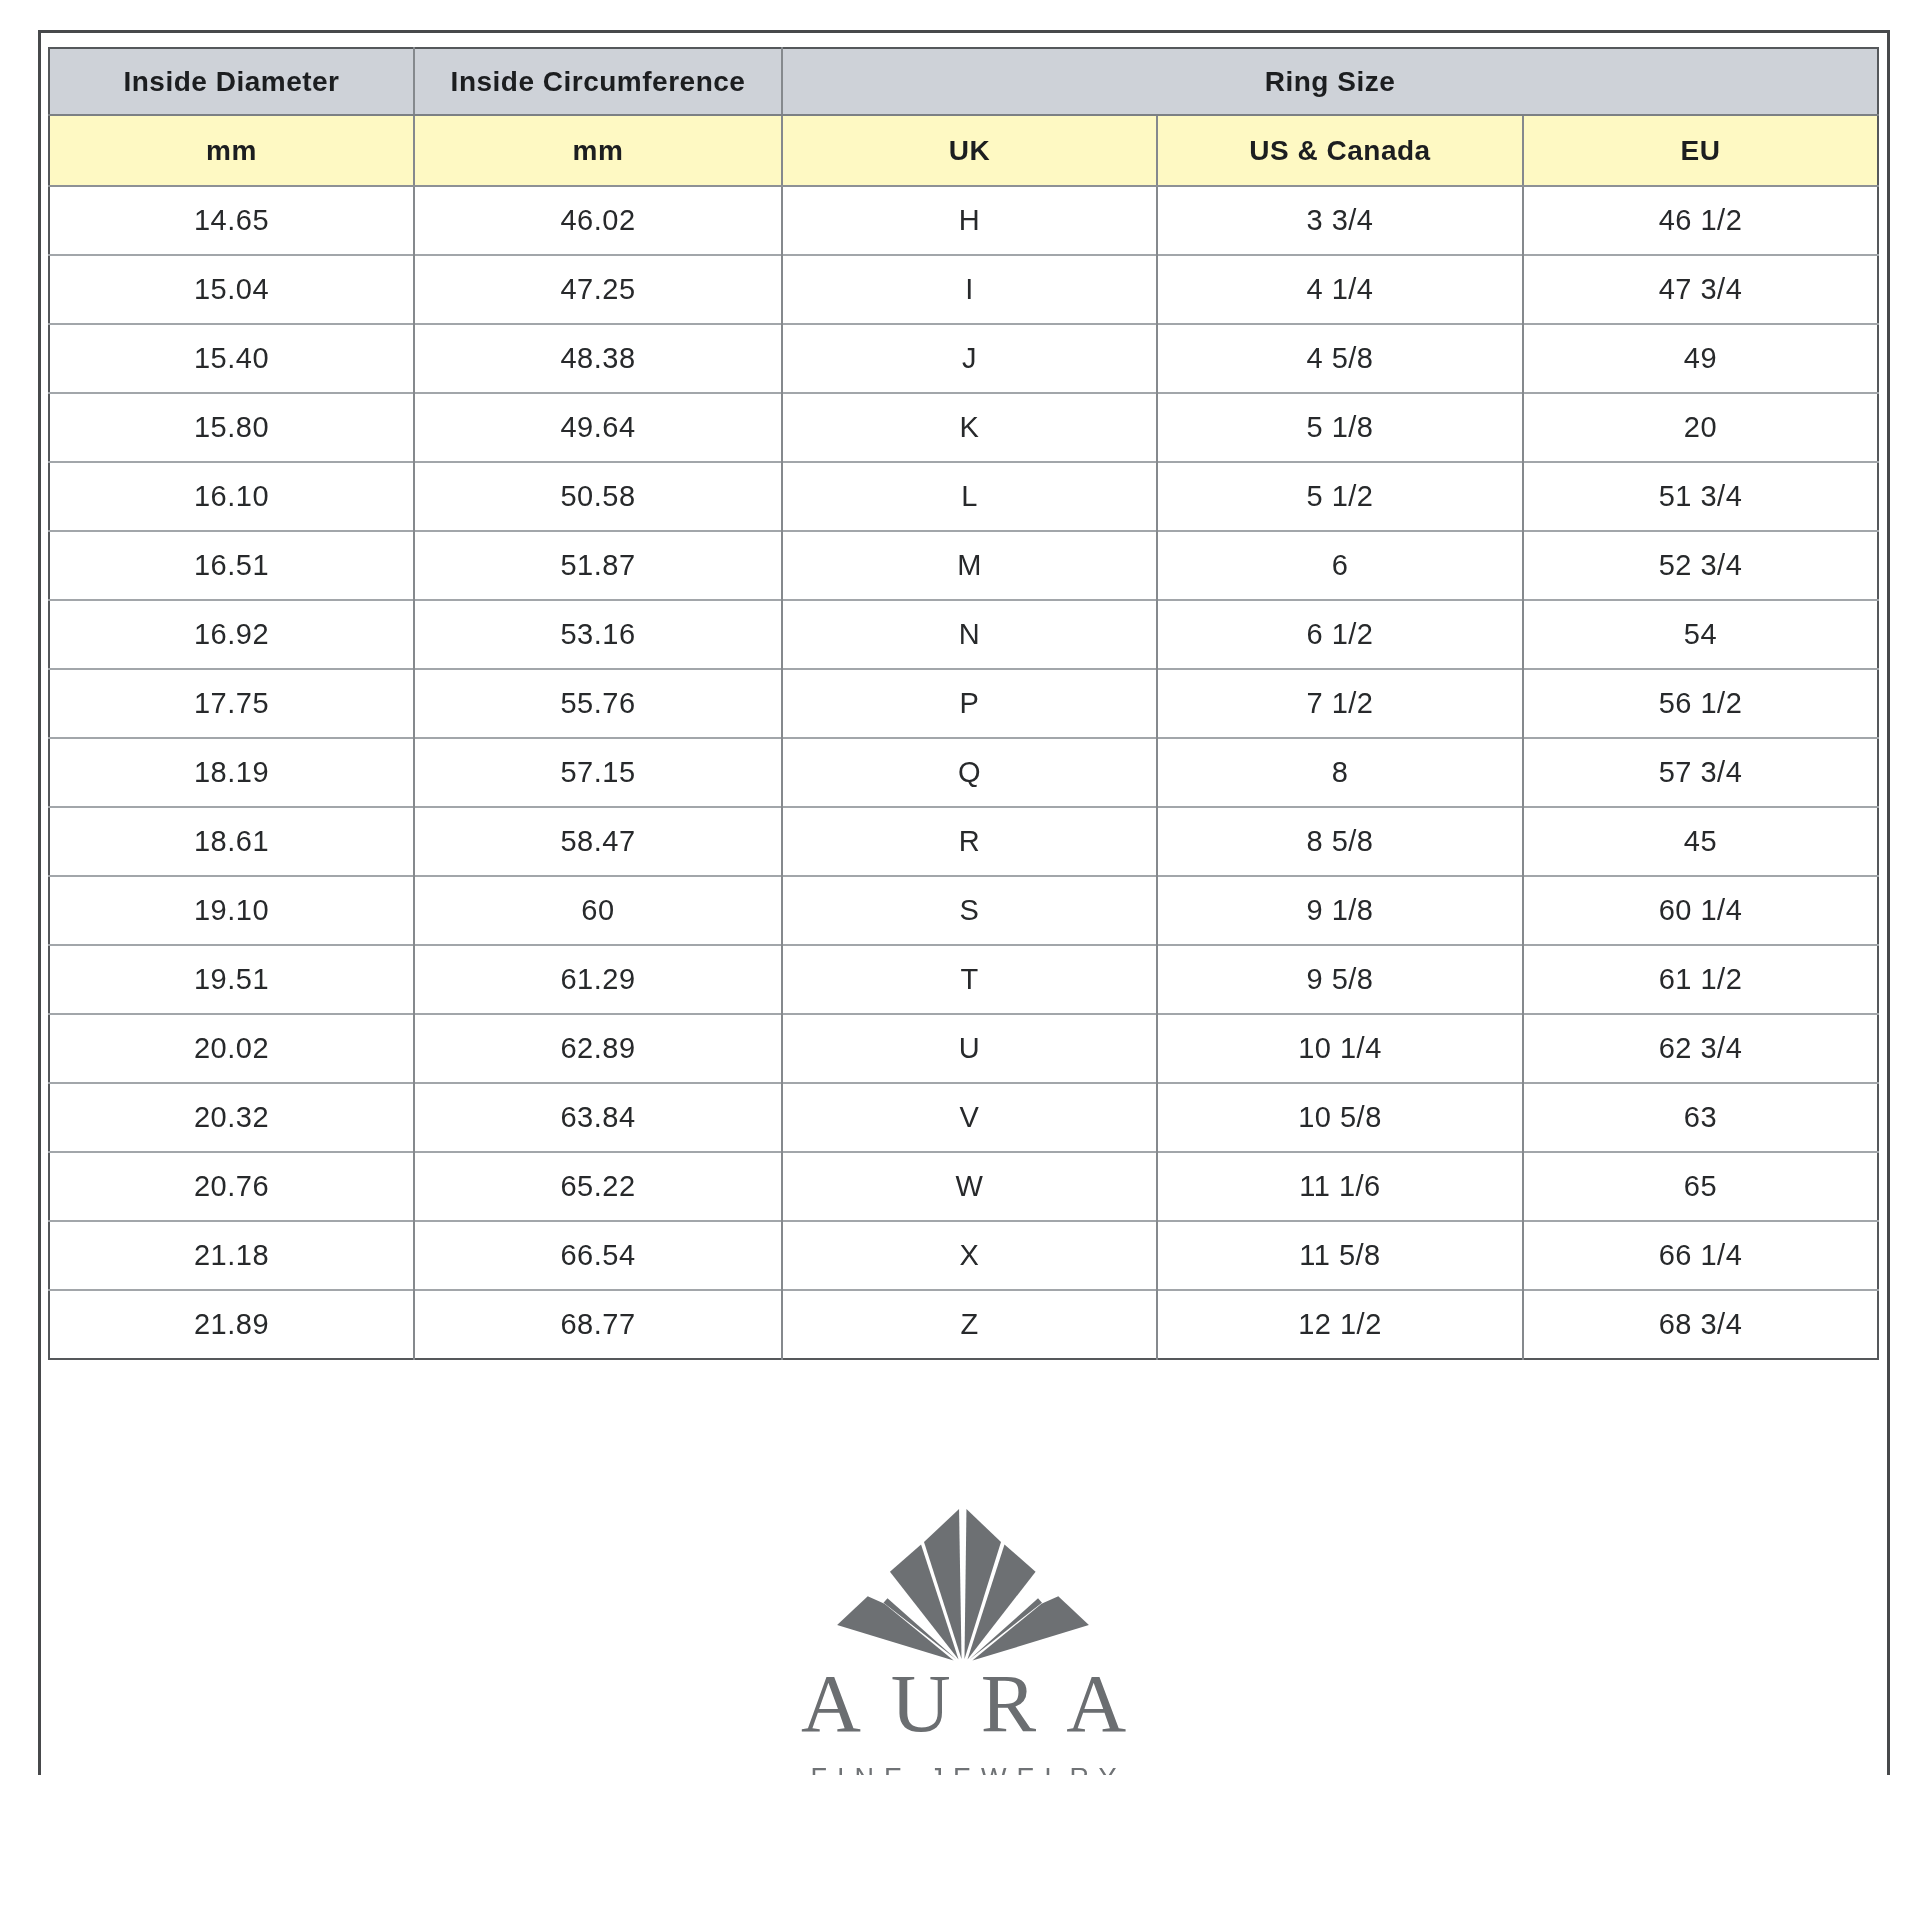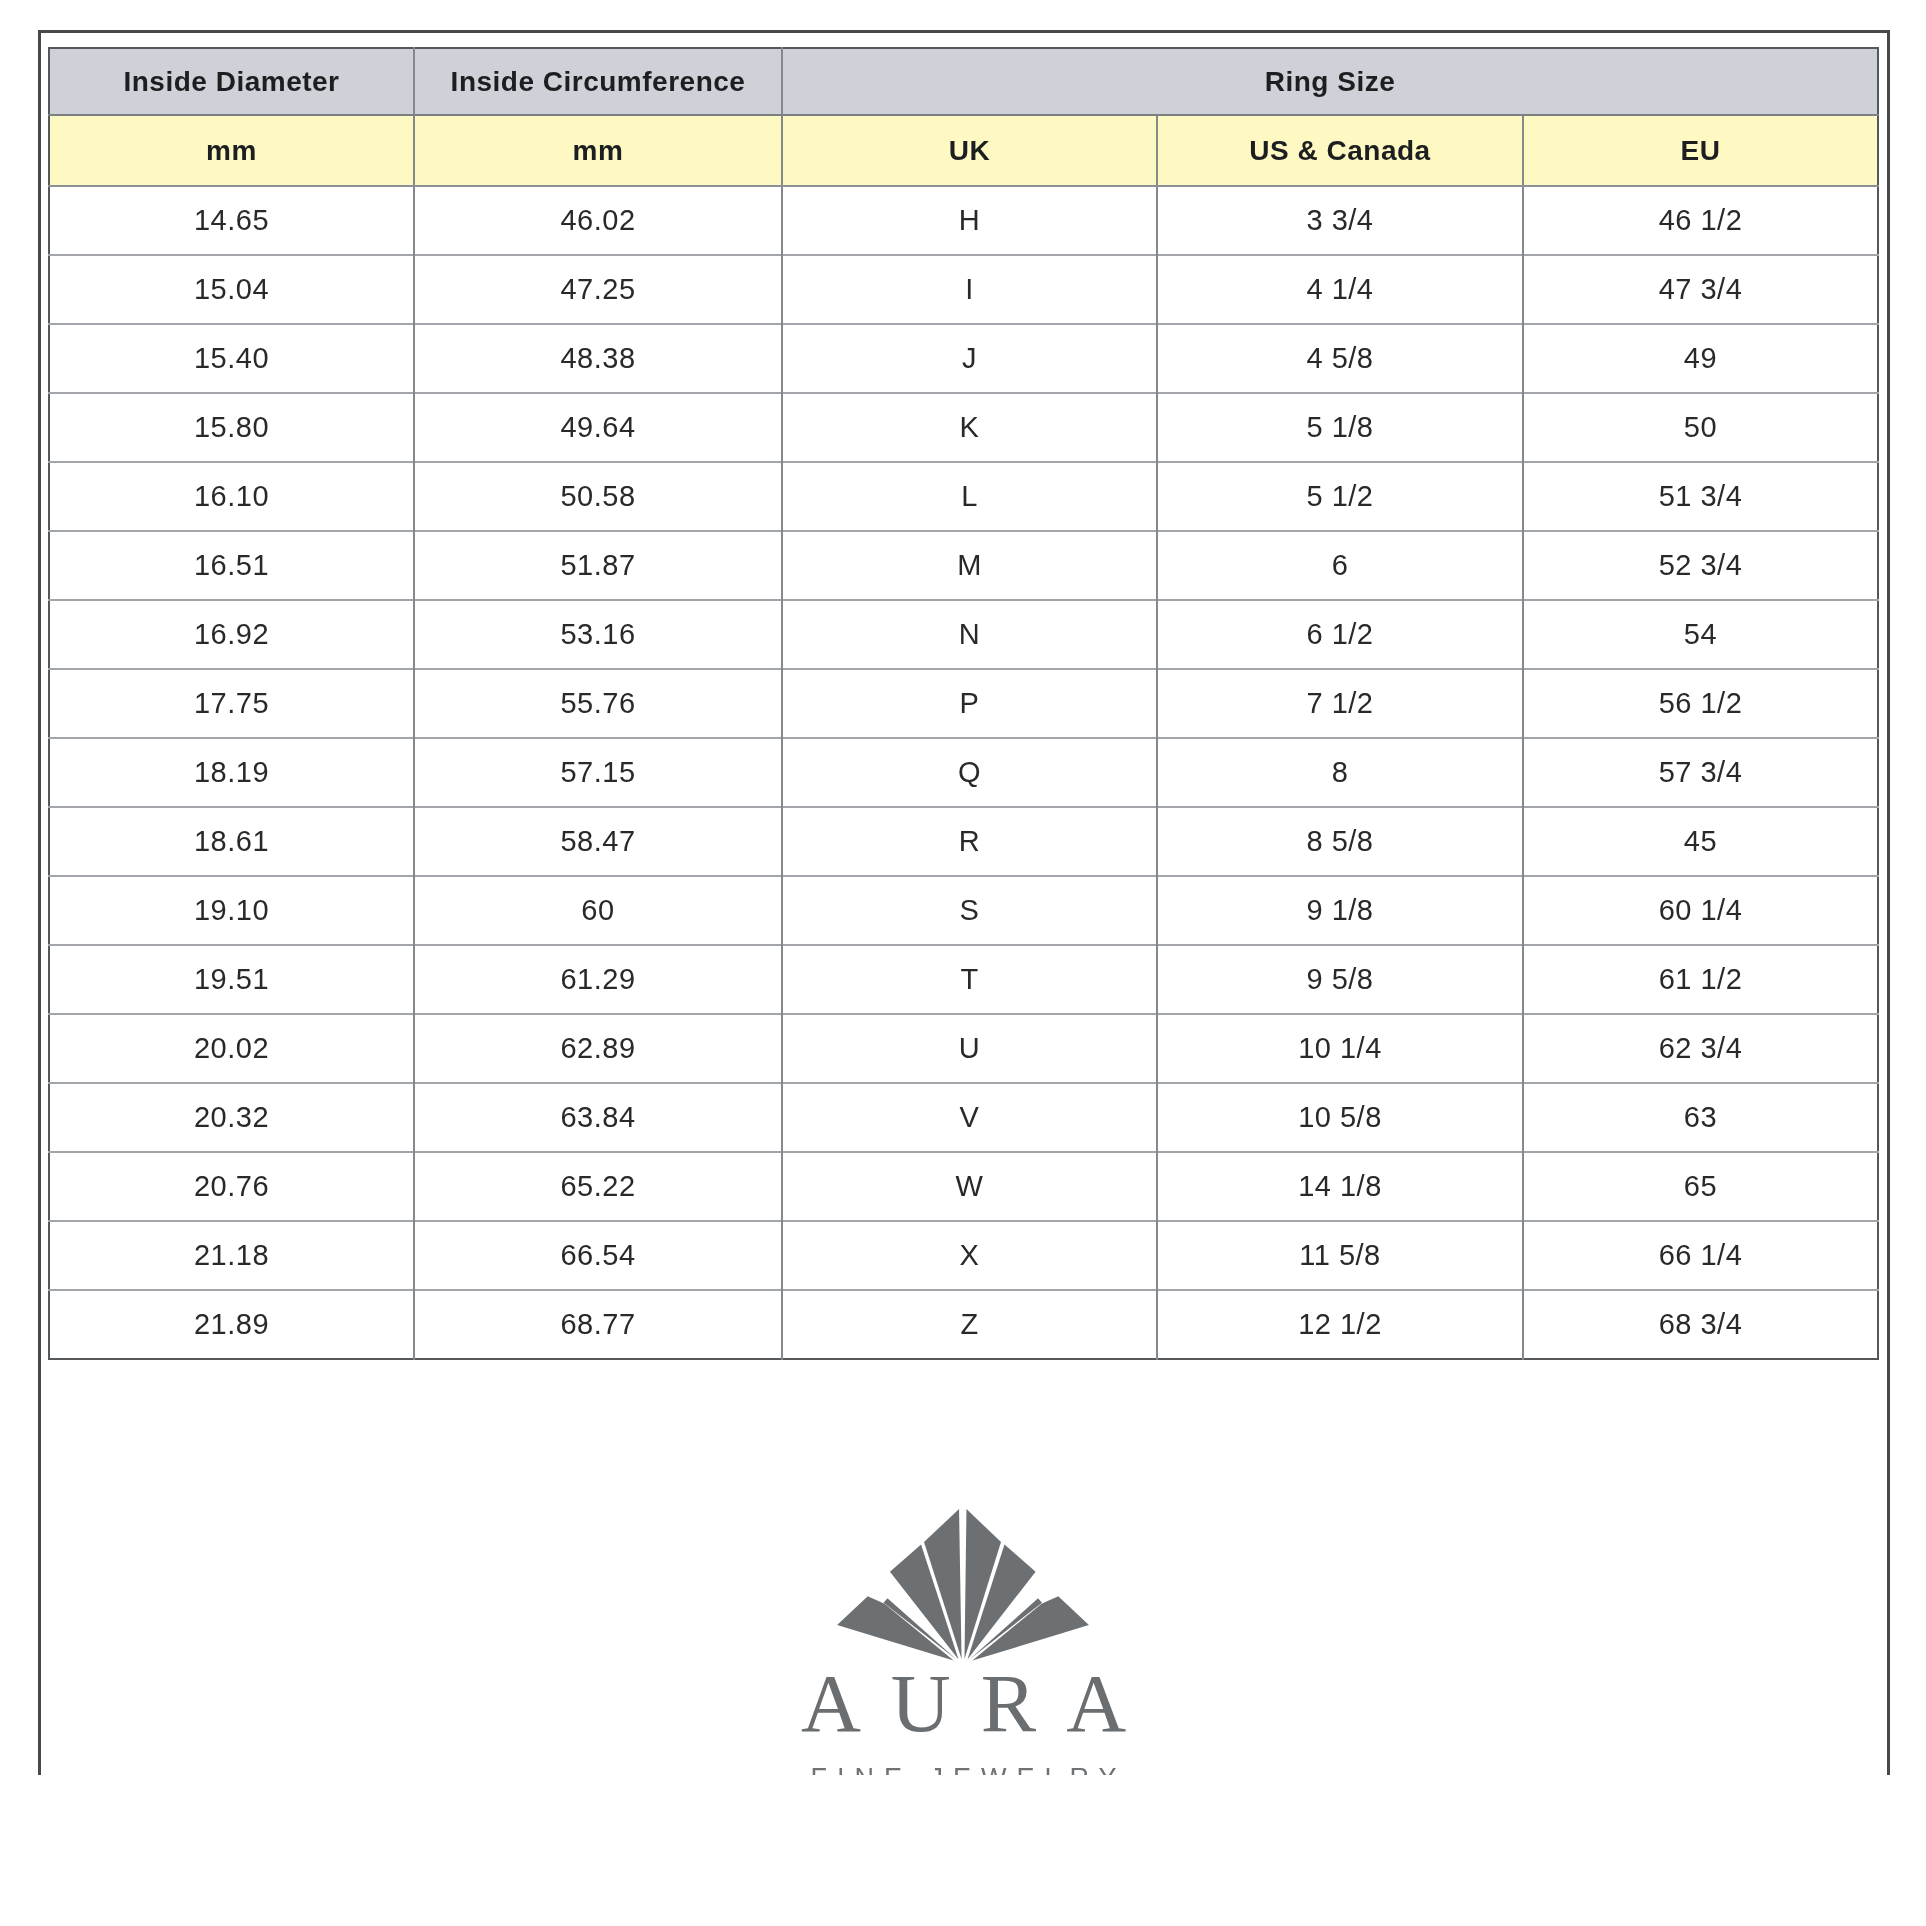--- a/index.html
+++ b/index.html
@@ -152,21 +152,21 @@
           <td>48.38</td>
           <td>J</td>
           <td>4 5/8</td>
           <td>49</td>
         </tr>
         <tr>
           <td>15.80</td>
           <td>49.64</td>
           <td>K</td>
           <td>5 1/8</td>
-          <td>50</td>
+          <td>20</td>
         </tr>
         <tr>
           <td>16.10</td>
           <td>50.58</td>
           <td>L</td>
           <td>5 1/2</td>
           <td>51 3/4</td>
         </tr>
         <tr>
           <td>16.51</td>
@@ -228,21 +228,21 @@
           <td>20.32</td>
           <td>63.84</td>
           <td>V</td>
           <td>10 5/8</td>
           <td>63</td>
         </tr>
         <tr>
           <td>20.76</td>
           <td>65.22</td>
           <td>W</td>
-          <td>14 1/8</td>
+          <td>11 1/6</td>
           <td>65</td>
         </tr>
         <tr>
           <td>21.18</td>
           <td>66.54</td>
           <td>X</td>
           <td>11 5/8</td>
           <td>66 1/4</td>
         </tr>
         <tr>

